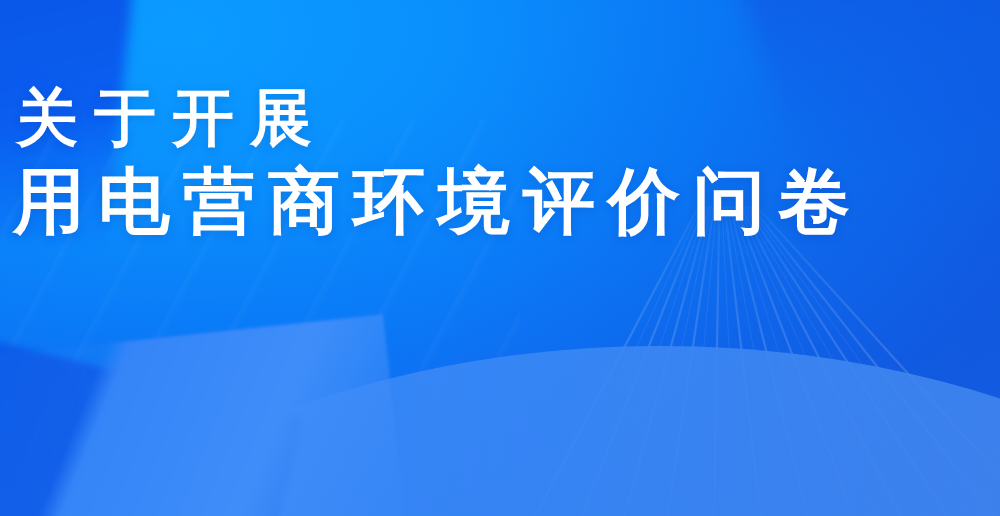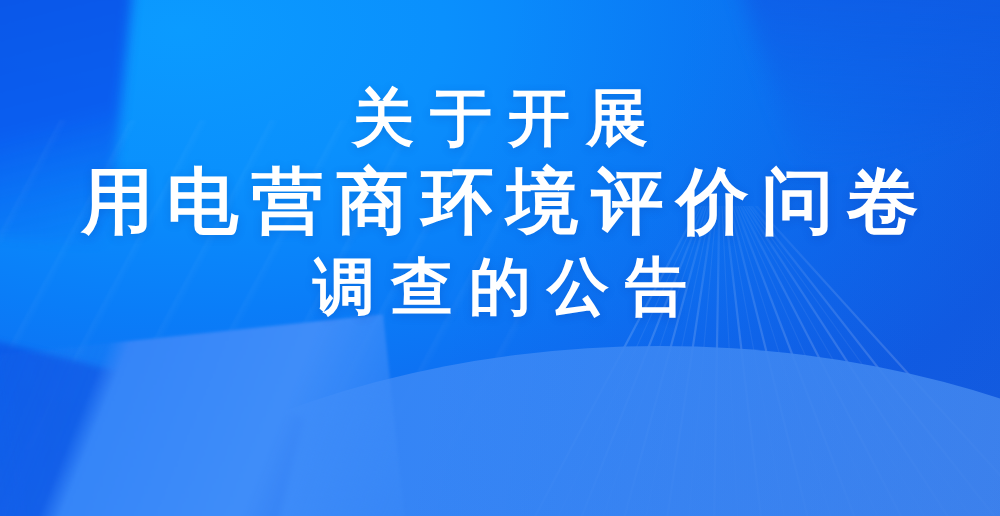--- a/index.html
+++ b/index.html
@@ -85,21 +85,20 @@
   
   #vignette {
     position:absolute; inset:0;
     background:linear-gradient(102deg, rgba(0,40,160,0) 46%, rgba(4,52,180,.16) 100%);
   }
 
   
   #title-block {
     position:absolute;
     left:0; right:0; top:78px;
-    text-align:center;
     z-index:5;
   }
   .title-line {
     color:#ffffff;
     font-family:"Liberation Sans", sans-serif;
     font-weight:bold;
     white-space:nowrap;
     text-shadow:0 2px 10px rgba(0,40,140,.18);
   }
   #title-line-1 { font-size:62px; line-height:80px; letter-spacing:16px; text-indent:16px; }
@@ -157,16 +156,15 @@
 
     <div id="arc-bottom"></div>
     <div id="wedge-bottomleft2"></div>
     <div id="wedge-bottomleft"></div>
     <div id="vignette"></div>
   </div>
 
   <div id="title-block">
     <div class="title-line" id="title-line-1">关于开展</div>
     <div class="title-line" id="title-line-2">用电营商环境评价问卷</div>
-    <div class="title-line" id="title-line-3">调查的公告</div>
   </div>
 
 </div>
 
 </body></html>

